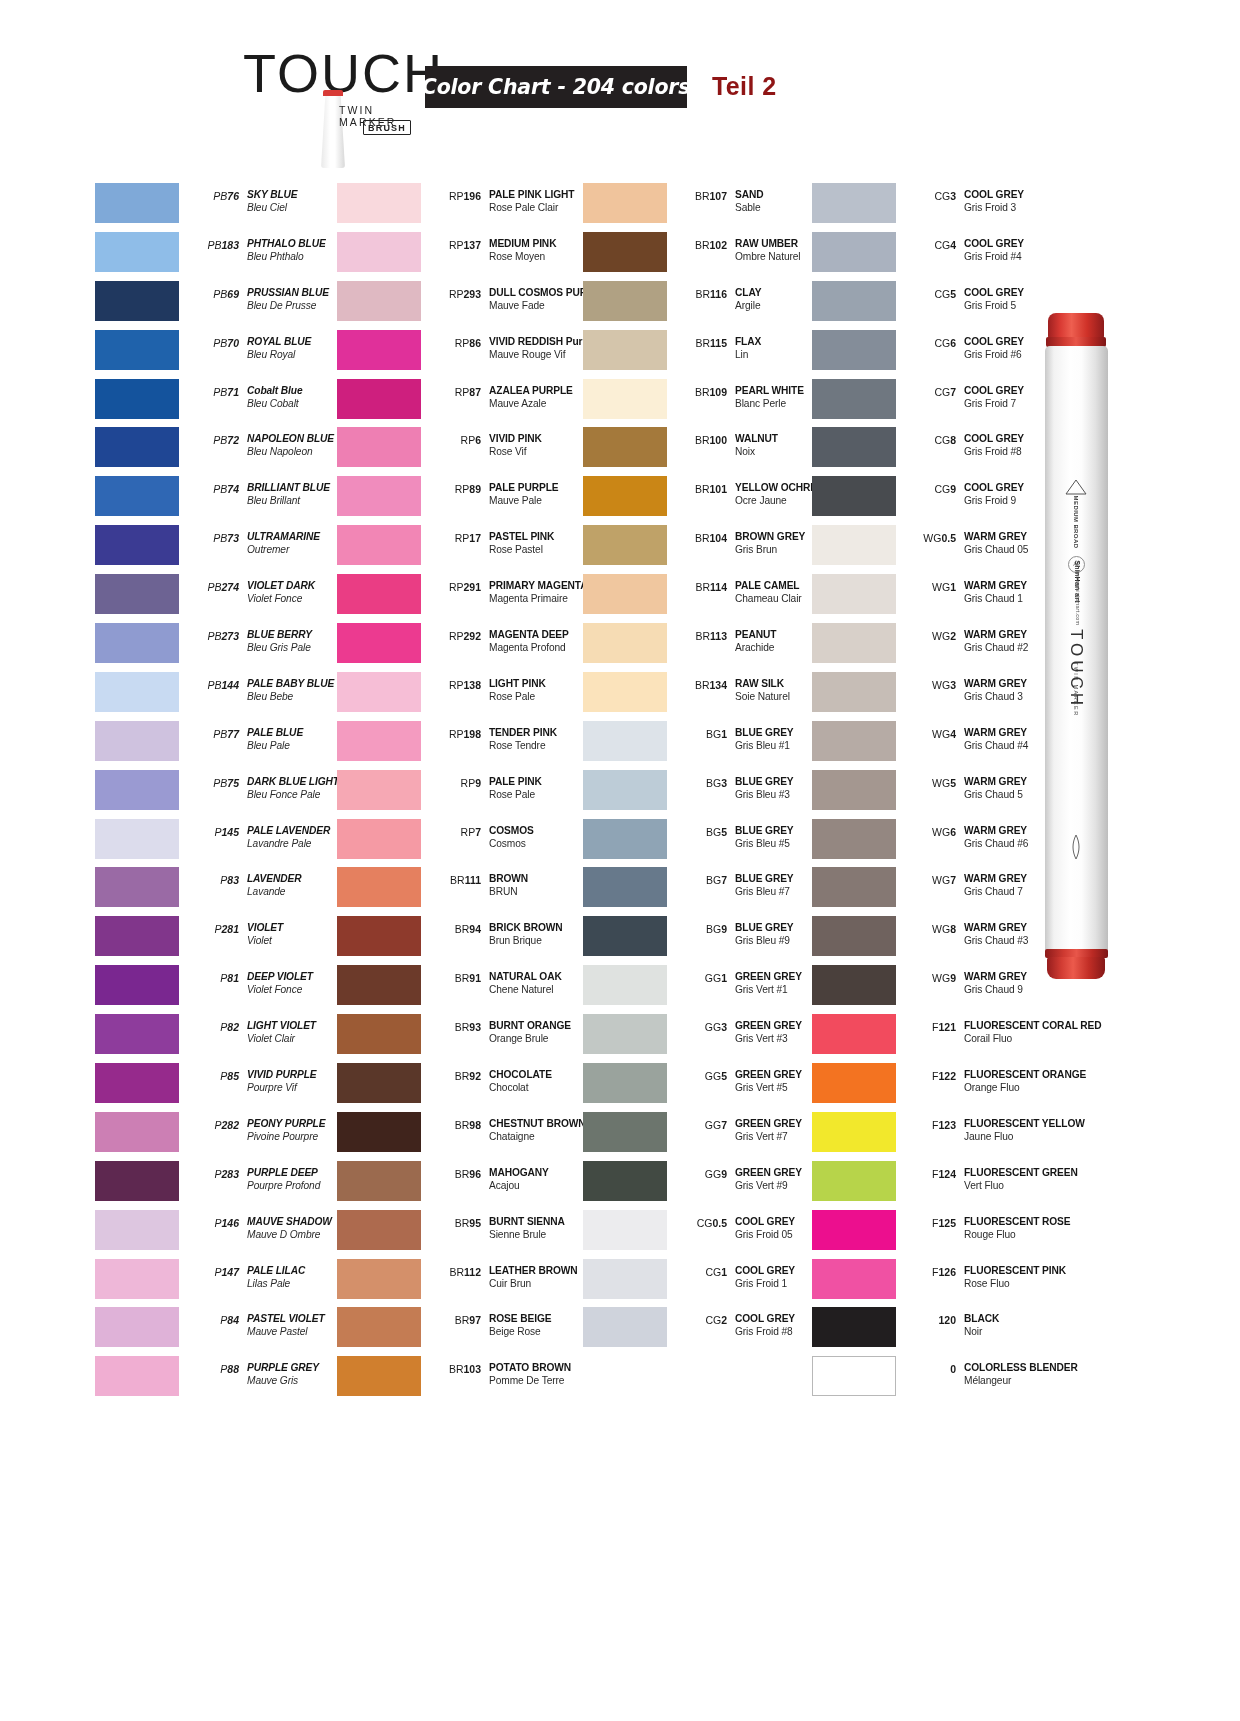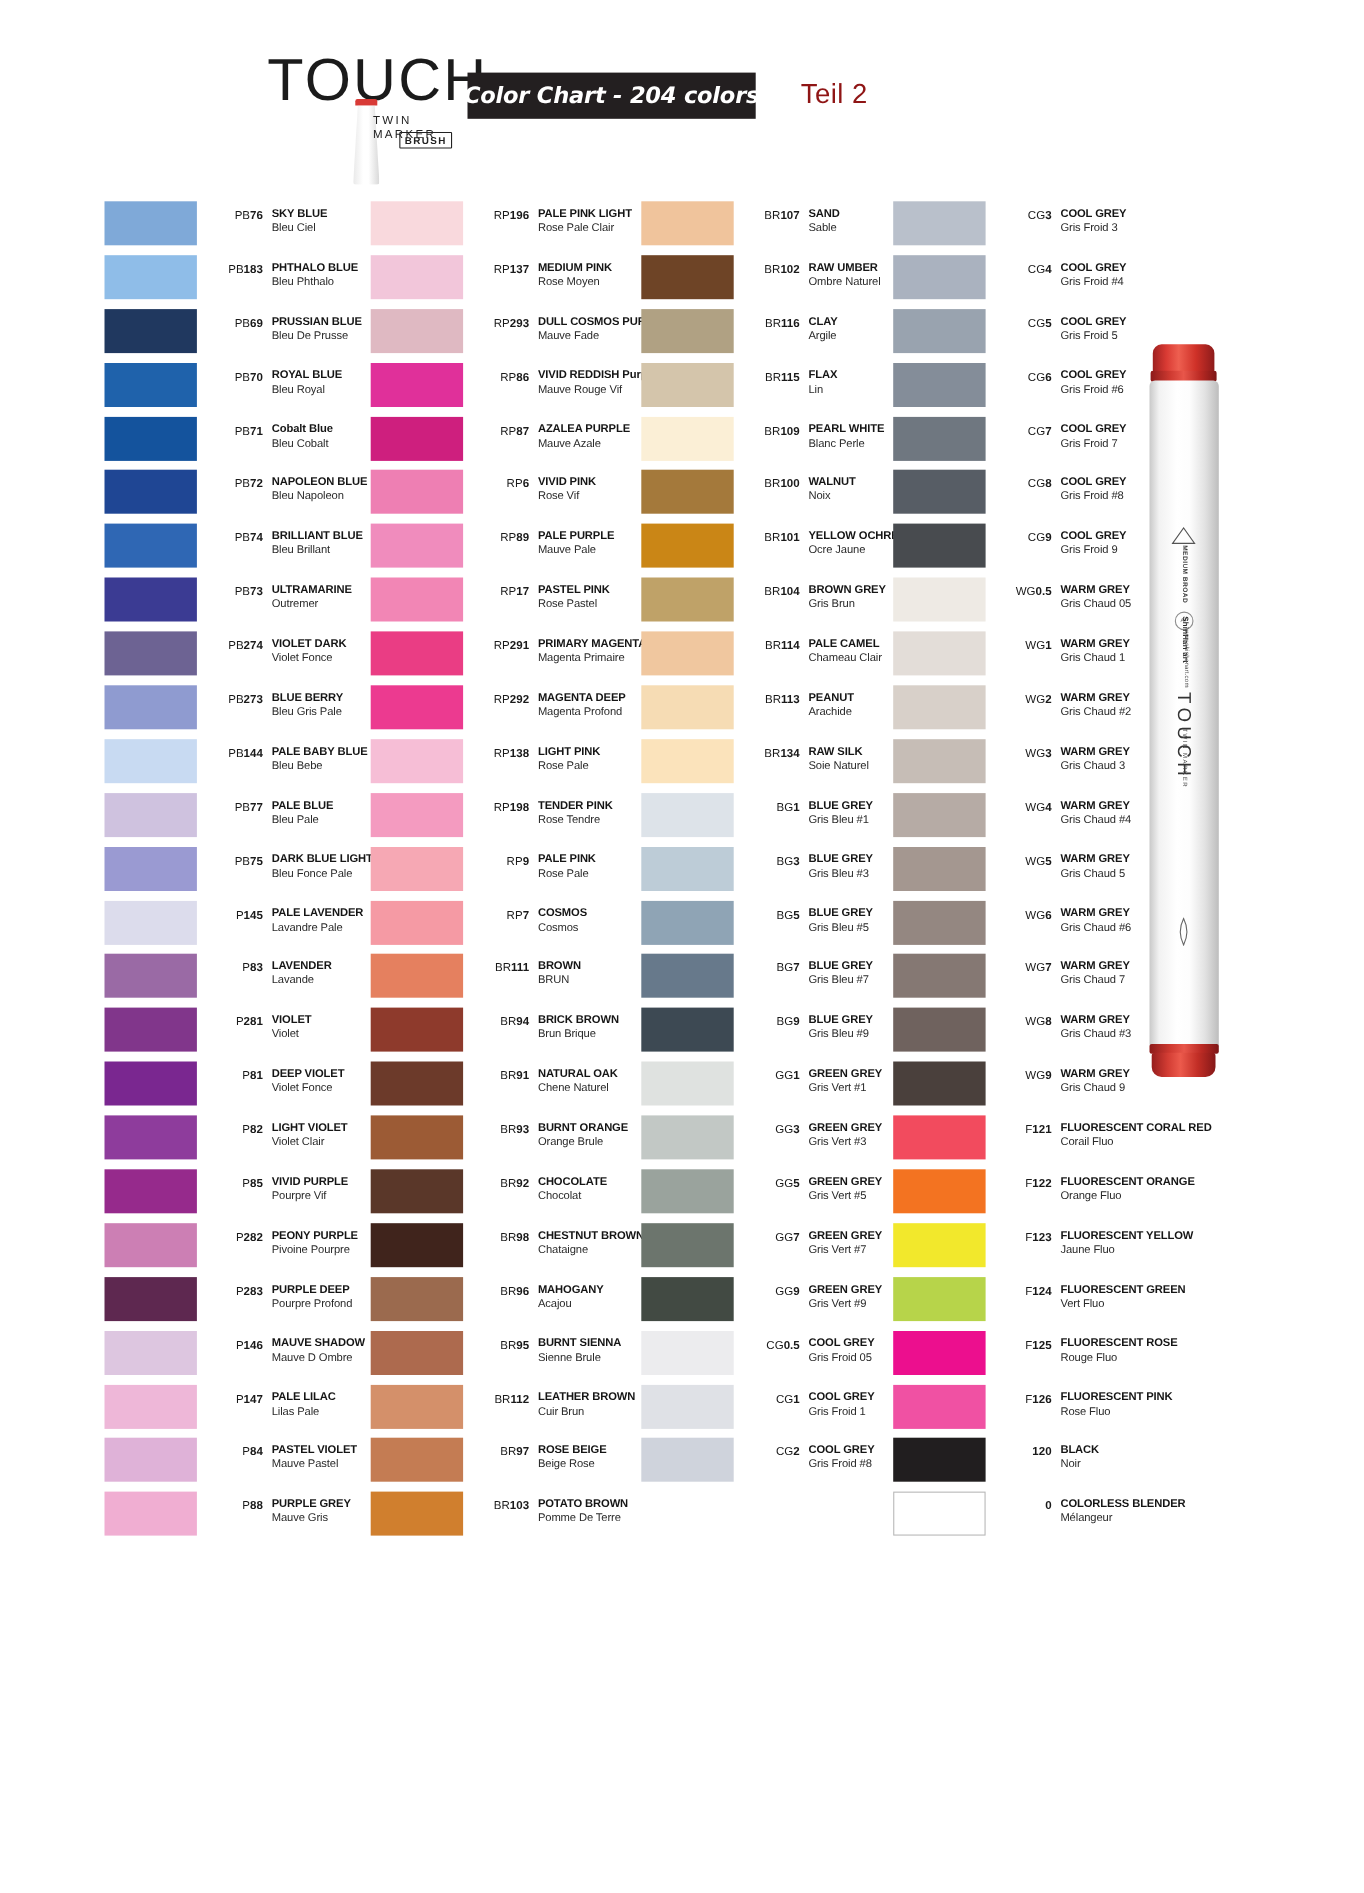--- a/index.html
+++ b/index.html
@@ -87,39 +87,39 @@
     font-family: "DejaVu Sans", sans-serif;
     font-style: italic;
     font-weight: 700;
     font-size: 20.5px;
     color: #ffffff;
     letter-spacing: -0.2px;
     white-space: nowrap;
   }
   .teil {
     position: absolute;
-    left: 728px; top: 44px;
+    left: 712px; top: 44px;
     font-size: 25px;
-    font-weight: 400;
+    font-weight: 700;
     color: #8f1515;
     letter-spacing: 0.4px;
   }
 
   
   .grid {
     position: absolute;
     left: 0; top: 152px;
     width: 1240px;
   }
   .col {
     position: absolute;
     top: 0;
     width: 252px;
   }
-  .col-0 { left: 95px; }
+  .col-0 { left: 95px; font-style: italic; }
   .col-1 { left: 337px; }
   .col-2 { left: 583px; }
   .col-3 { left: 812px; }
 
   .row {
     position: relative;
     height: 48.9px;
   }
   .swatch {
     position: absolute;

